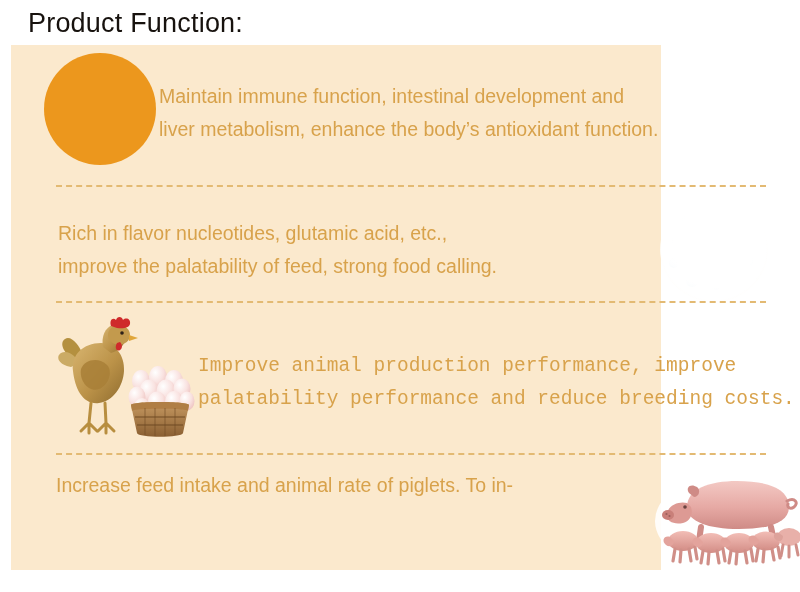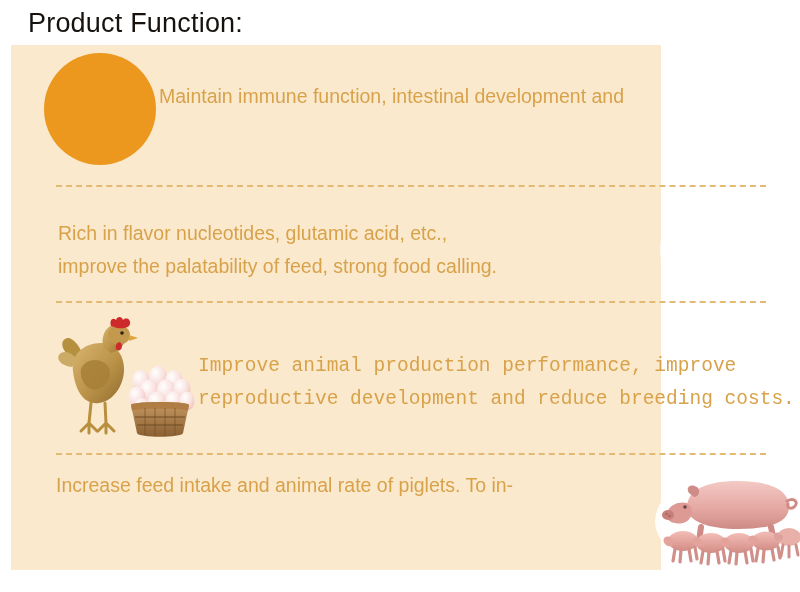--- a/index.html
+++ b/index.html
@@ -156,20 +156,21 @@
         <path d="M42 62 C44 58 50 60 51 65 C52 71 47 74 44 71 C41 68 40 65 42 62 Z" fill="#b4332c"></path>
         <circle cx="63" cy="55" r="5.5" fill="#f5c98a"></circle>
         <circle cx="70" cy="50" r="4.5" fill="#f3b873"></circle>
         <path d="M53 66 C57 63 63 65 64 69 C65 73 60 76 56 74 C52 72 51 68 53 66 Z" fill="#e88a56"></path>
         <ellipse cx="68" cy="62" rx="5" ry="6" fill="#f7dcae"></ellipse>
       </svg>
     </div>
 
     <div class="benefit-text" id="text-1">
       <div>Maintain immune function, intestinal development and</div>
+      <div>liver metabolism, enhance the body’s antioxidant function.</div>
     </div>
 
     <div class="divider" id="divider-1"></div>
 
     <div class="benefit-text" id="text-2">
       <div>Rich in flavor nucleotides, glutamic acid, etc.,</div>
       <div>improve the palatability of feed, strong food calling.</div>
     </div>
 
     <div id="icon-molecule-cluster">
@@ -282,21 +283,21 @@
 
         <path d="M82 90 C82 86 140 86 140 90 L134 118 C133 123 89 123 88 118 Z" fill="url(#basket)"></path>
         <path d="M82 90 C82 86 140 86 140 90 L139 96 C139 93 83 93 83 96 Z" fill="#b07e45"></path>
         <path d="M86 102 H136 M88 110 H134" stroke="#6f4a24" stroke-width="1.6" opacity="0.65" fill="none"></path>
         <path d="M96 93 V120 M106 93 V121 M116 93 V121 M126 93 V120" stroke="#6f4a24" stroke-width="1.3" opacity="0.45" fill="none"></path>
       </svg>
     </div>
 
     <div class="benefit-text" id="text-3">
       <div>Improve animal production performance, improve</div>
-      <div>reproductive development and reduce breeding costs.</div>
+      <div>palatability performance and reduce breeding costs.</div>
     </div>
 
     <div class="divider" id="divider-3"></div>
 
     <div class="benefit-text" id="text-4">
       <div>Increase feed intake and animal rate of piglets. To in-</div>
     </div>
 
     <div id="icon-sow-piglets">
       <svg width="155" height="112" viewBox="0 0 155 112">

